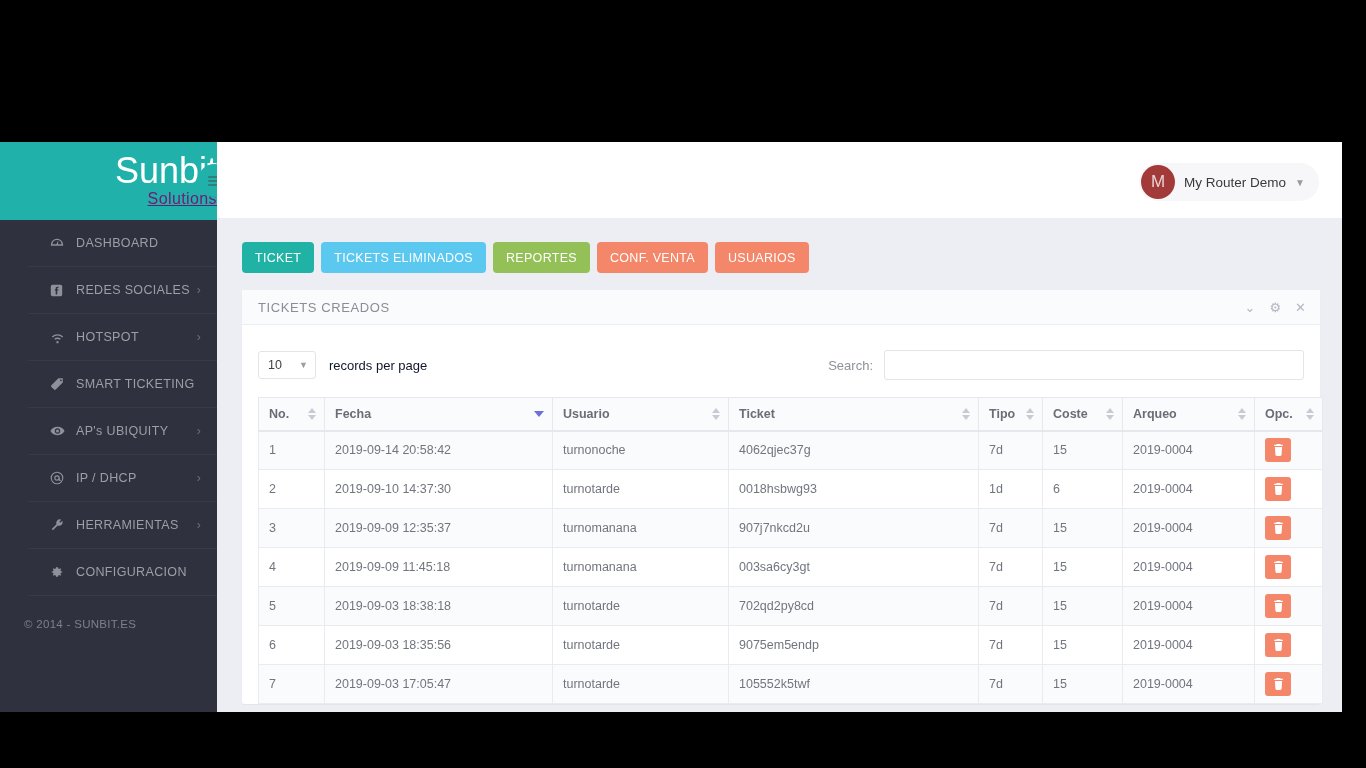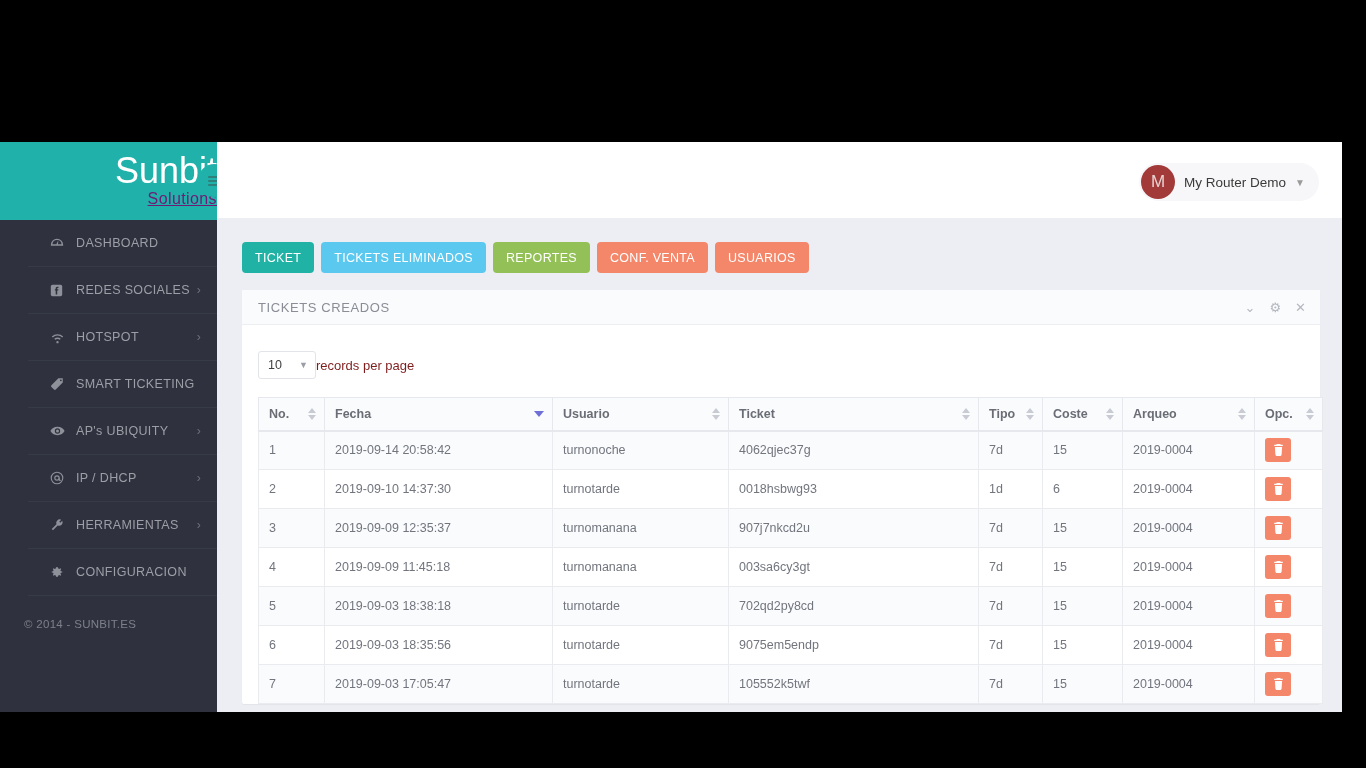--- a/index.html
+++ b/index.html
@@ -161,21 +161,21 @@
     padding-left: 9px;
     cursor: pointer;
   }
   .select-wrap .sv { font-size: 12.5px; color: #404040; }
   .select-wrap .sc {
     position: absolute; right: 7px; top: 50%;
     transform: translateY(-50%);
     color: #9b9ea6; font-size: 9px; line-height: 1;
   }
   .lengthbox .lbl {
-    margin-left: 0; font-size: 13px; color: #7f1d1d;
+    margin-left: 13px; font-size: 13px; color: #0f172a;
   }
   .searchbox {
     margin-left: auto;
     display: flex; align-items: center;
   }
   .searchbox .lbl { font-size: 13px; color: #8e9199; margin-right: 11px; }
   .searchbox input {
     width: 420px; height: 30px;
     border: 1px solid #e3e5ea; border-radius: 3px;
     background: #fff;
@@ -373,20 +373,24 @@
 
       <div class="panel-body">
         <div class="table-controls">
           <div class="lengthbox">
             <div class="select-wrap">
               <span class="sv">10</span>
               <span class="sc">▼</span>
             </div>
             <span class="lbl">records per page</span>
           </div>
+          <div class="searchbox">
+            <span class="lbl">Search:</span>
+            <input type="text" placeholder="" style="">
+          </div>
         </div>
 
         <table class="dt">
           <colgroup>
             <col style="width:66px">
               <col style="width:228px">
               <col style="width:176px">
             <col style="width:250px">
               <col style="width:64px">
               <col style="width:80px">

